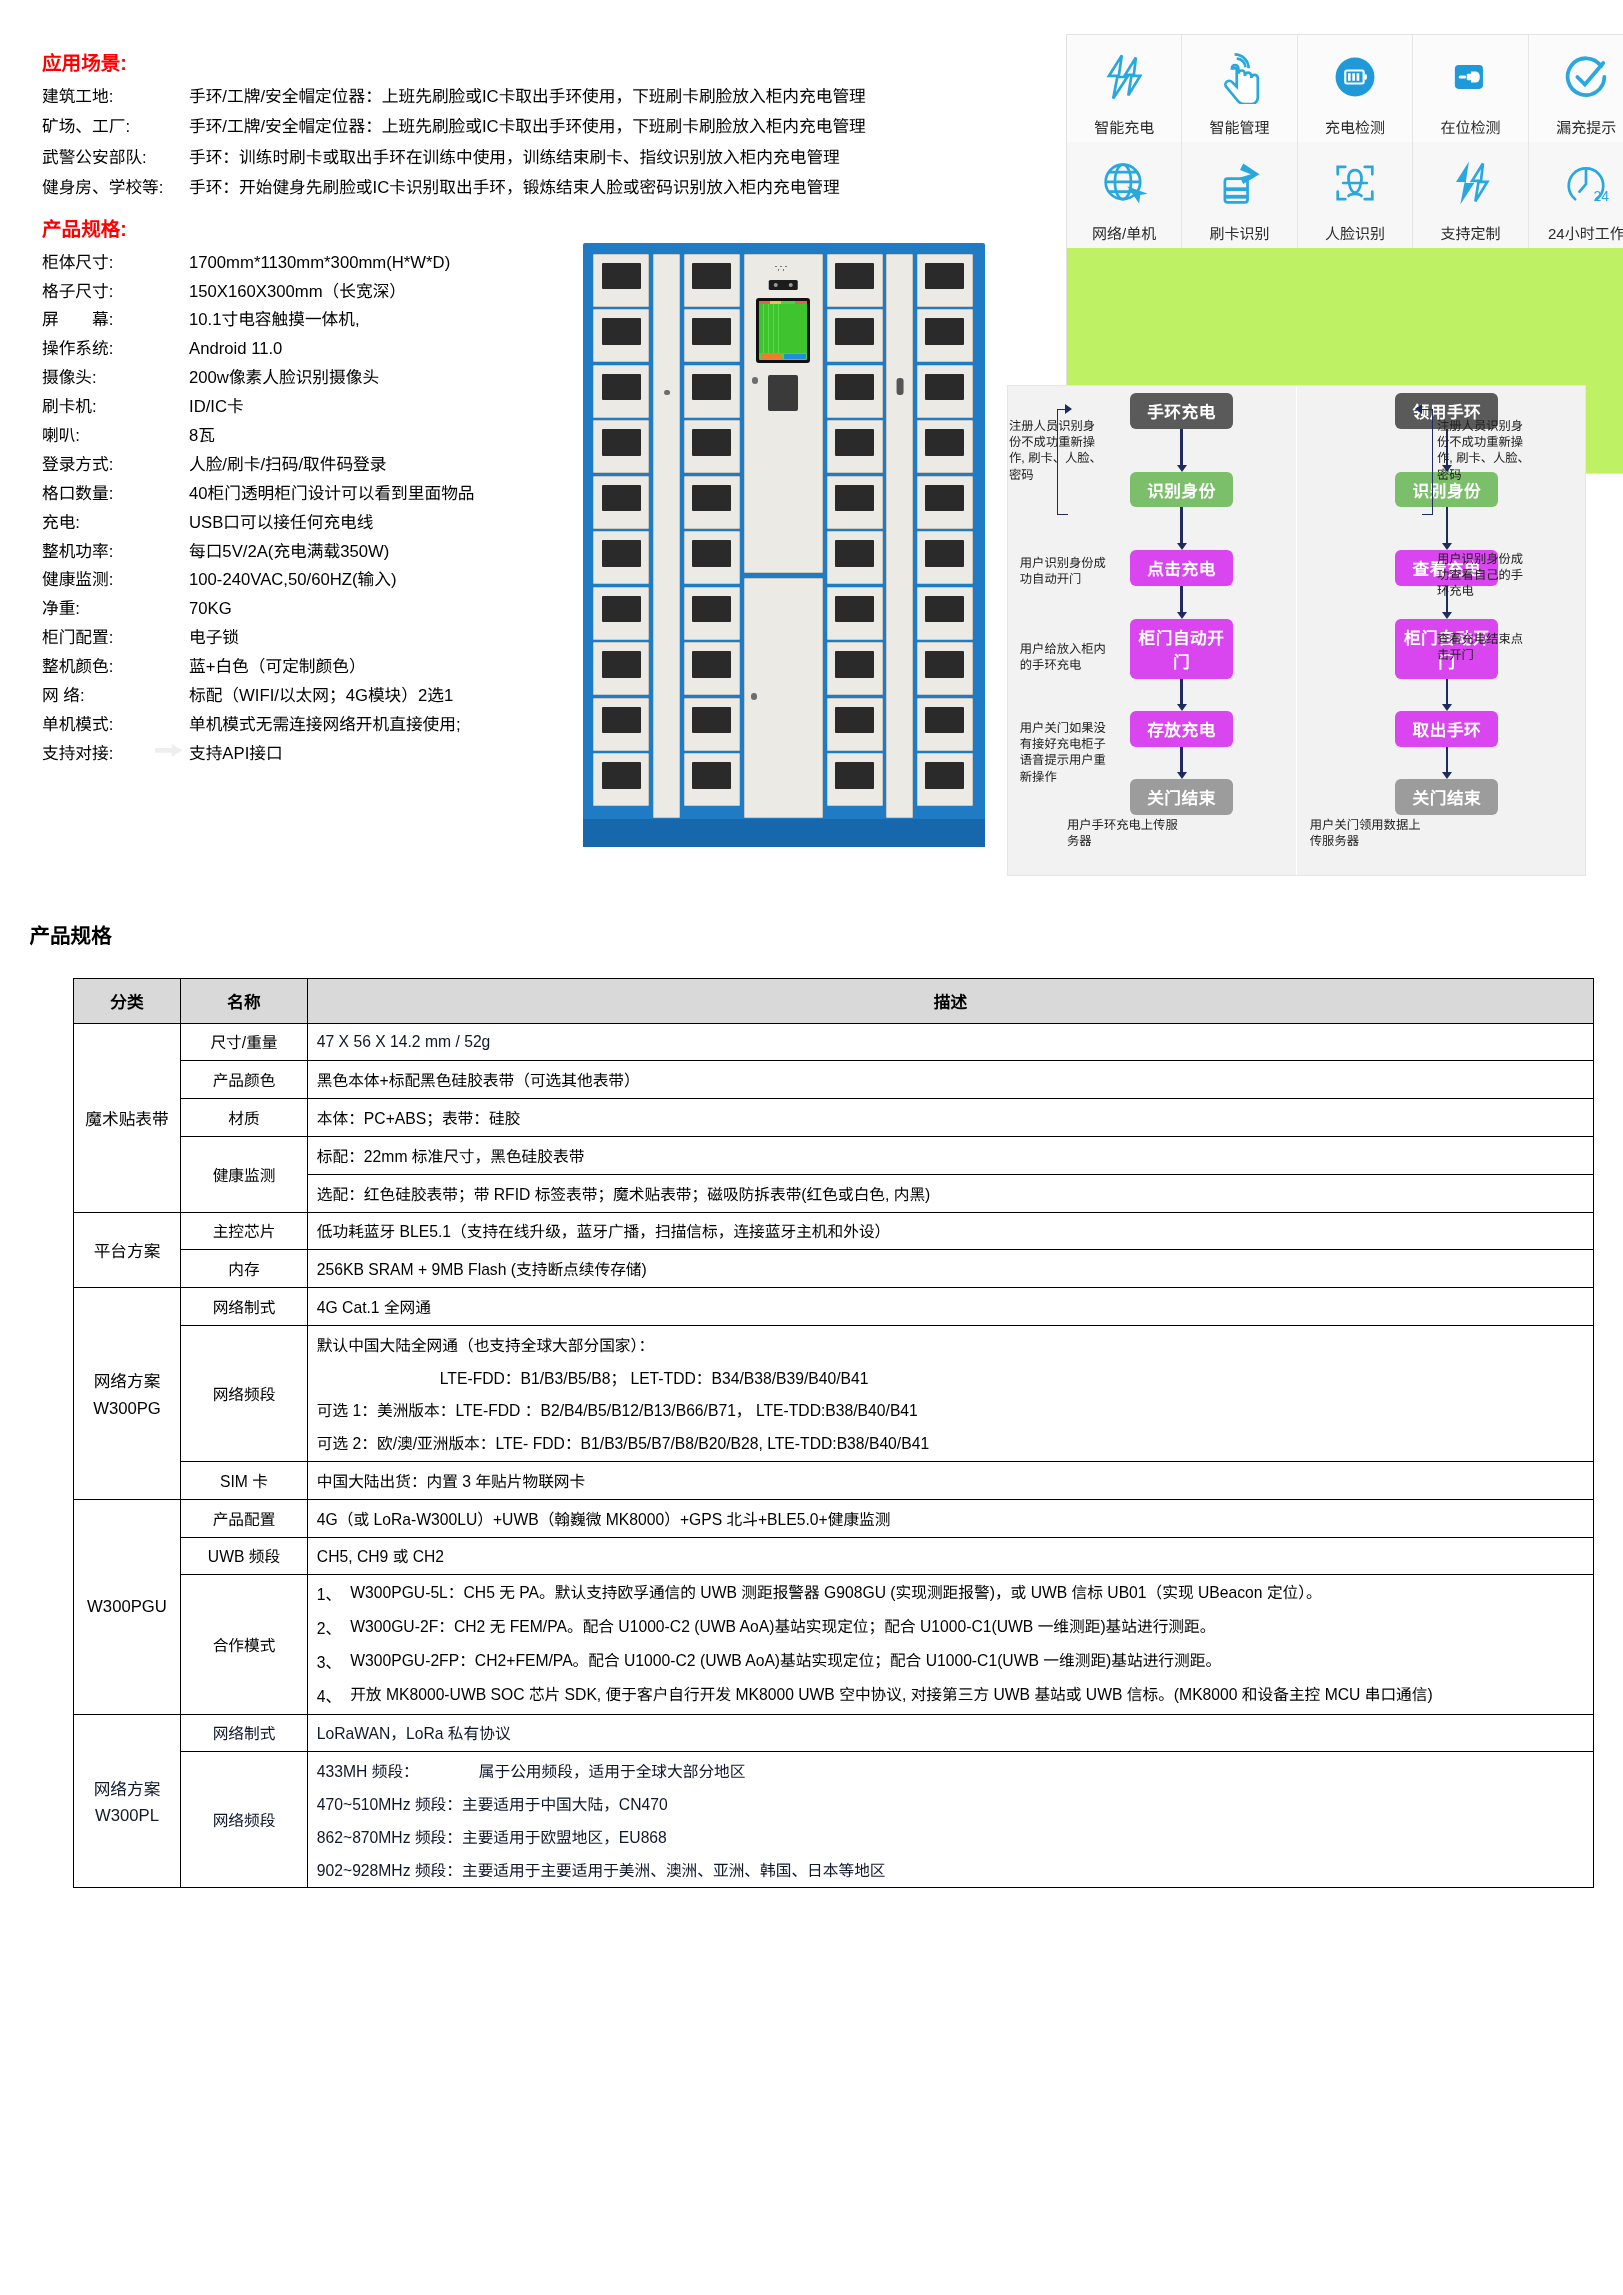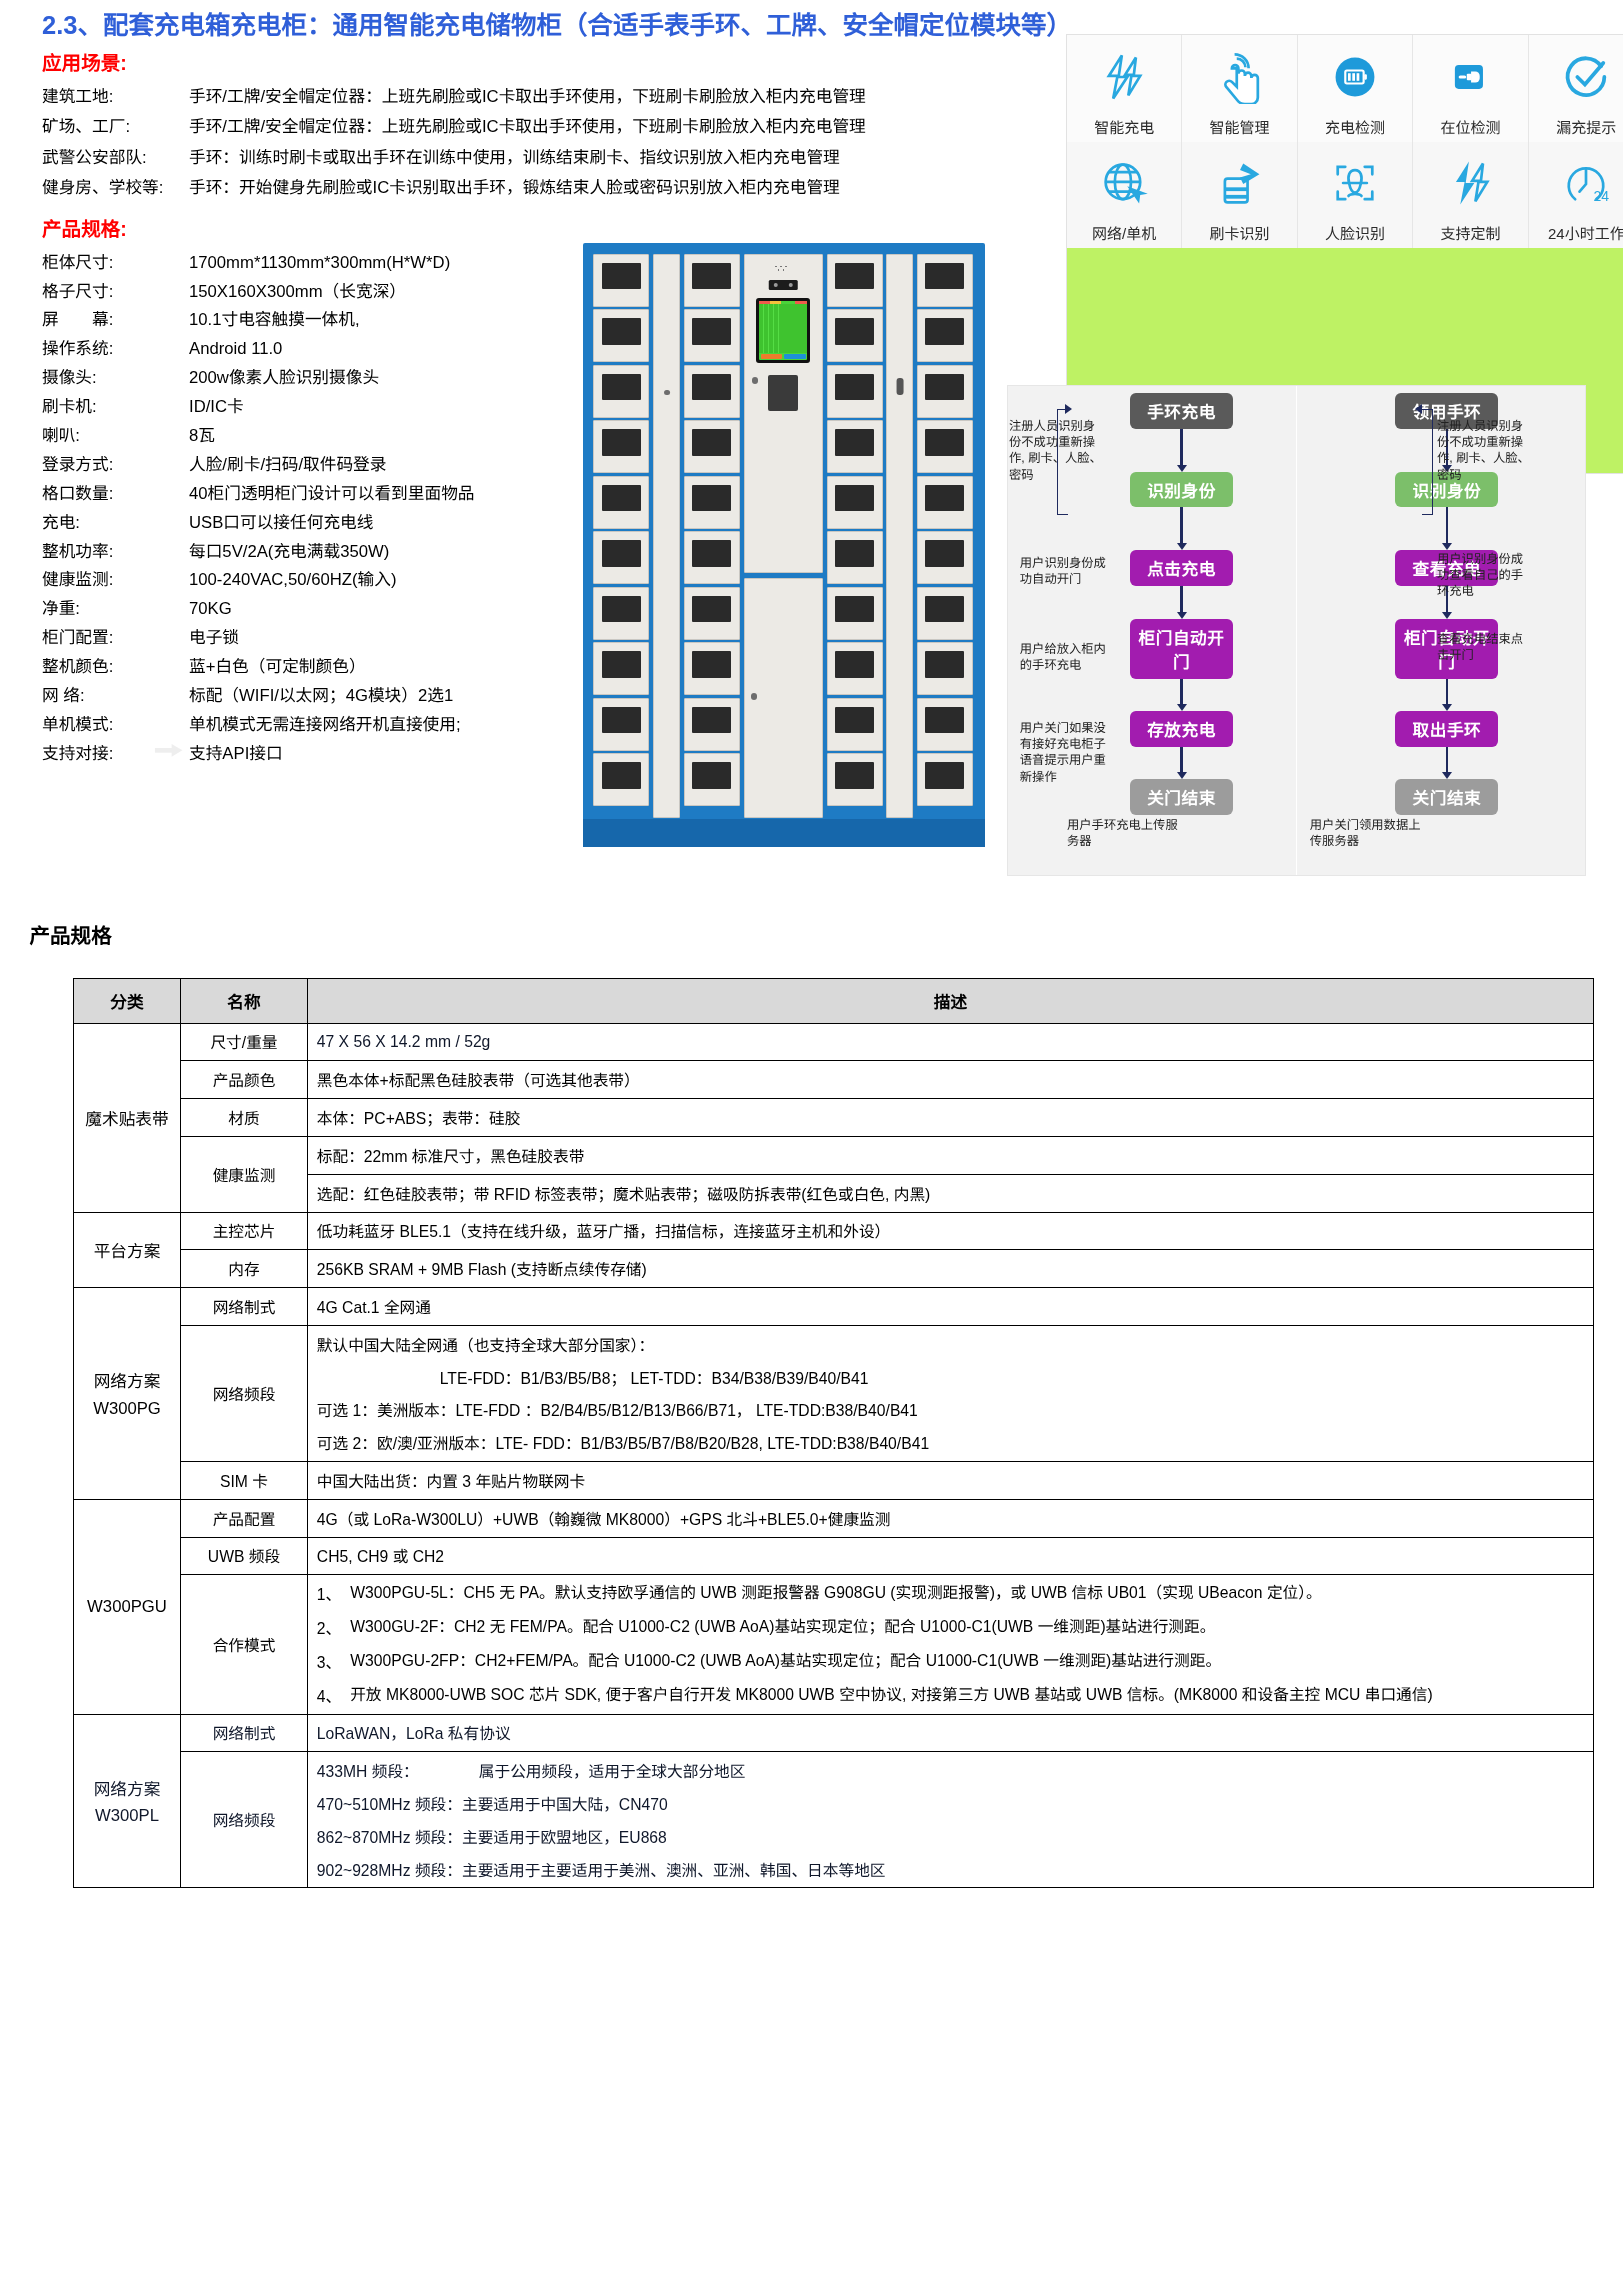--- a/index.html
+++ b/index.html
@@ -147,21 +147,21 @@
   .flow-half { flex:1; position:relative; padding-top: 6.9px; }
   .flow-half + .flow-half { border-left: 1px solid #ffffff; }
   .flow-nodes { display:flex; flex-direction:column; align-items:center; gap:0; }
   .node {
     width: 103px; padding: 5.9px 2px; border-radius: 5.9px; text-align:center;
     color:#ffffff; font-size: 16.7px; font-weight:700; letter-spacing:0.5px;
   }
   .n-gray  { background:#5a5a5a; }
   .n-gray2 { background:#9c9c9c; }
   .n-green { background:#7cbf6a; }
-  .n-blue  { background:#a21caf; }
+  .n-blue  { background:#d946ef; }
   .conn-wrap{ display:flex; flex-direction:column; align-items:center; }
   .conn-line{ width:2.5px; background:#1f2a5e; }
   .conn-head{
     width:0;height:0;border-left:5.9px solid transparent;border-right:5.9px solid transparent;
     border-top:7.9px solid #1f2a5e;
   }
   .side-note {
     position:absolute; font-size: 12.3px; line-height: 1.32; color:#222; width: 93px;
   }
   .loop-l { position:absolute; border:1.5px solid #1f2a5e; border-right:none; }
@@ -204,21 +204,20 @@
   .num-item .t { flex: 1 1 auto; line-height: 1.45; }
   .band-line { margin: 0 0 16.7px 0; }
   .band-line:last-child{ margin-bottom:0; }
   .band-key { display:inline-block; min-width: 162px; }
 </style>
 </head>
 <body>
 
 <div class="page">
 
-  <div class="sec-title">2.3、配套充电箱充电柜：通用智能充电储物柜（合适手表手环、工牌、安全帽定位模块等）</div>
 
   <div class="left-col">
 
     <div class="red-head">应用场景:</div>
 
     <div>
       <div class="kv-row">
         <div class="kv-key">建筑工地:</div>
         <div class="kv-val">手环/工牌/安全帽定位器：上班先刷脸或IC卡取出手环使用，下班刷卡刷脸放入柜内充电管理</div>
       </div>

